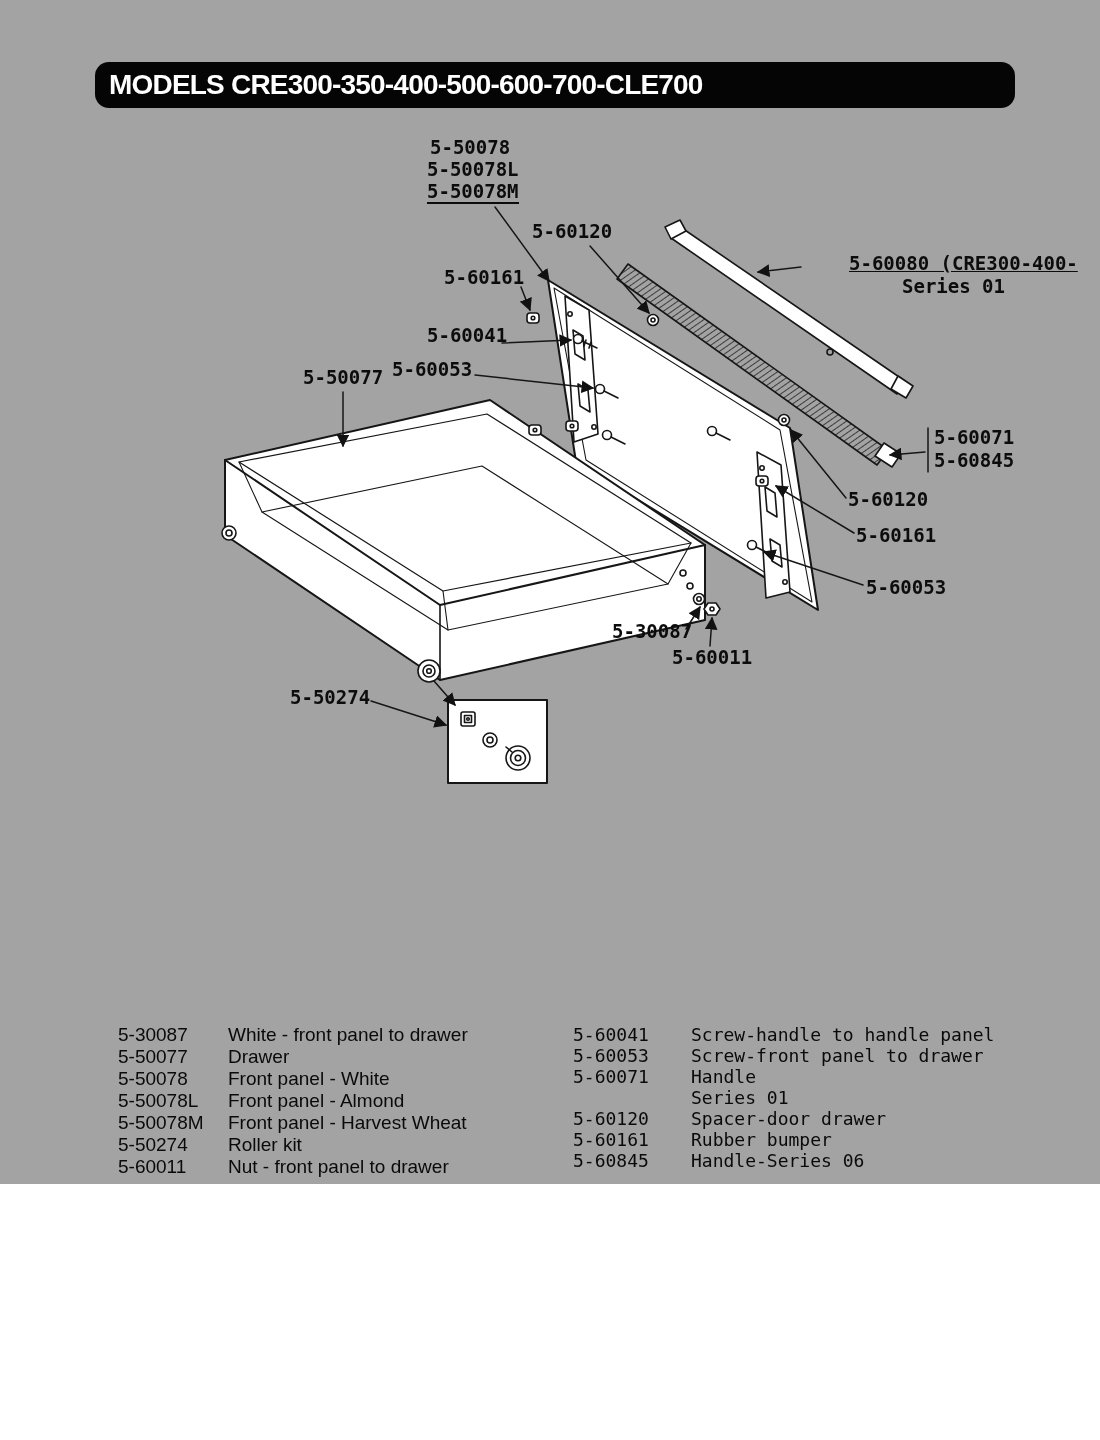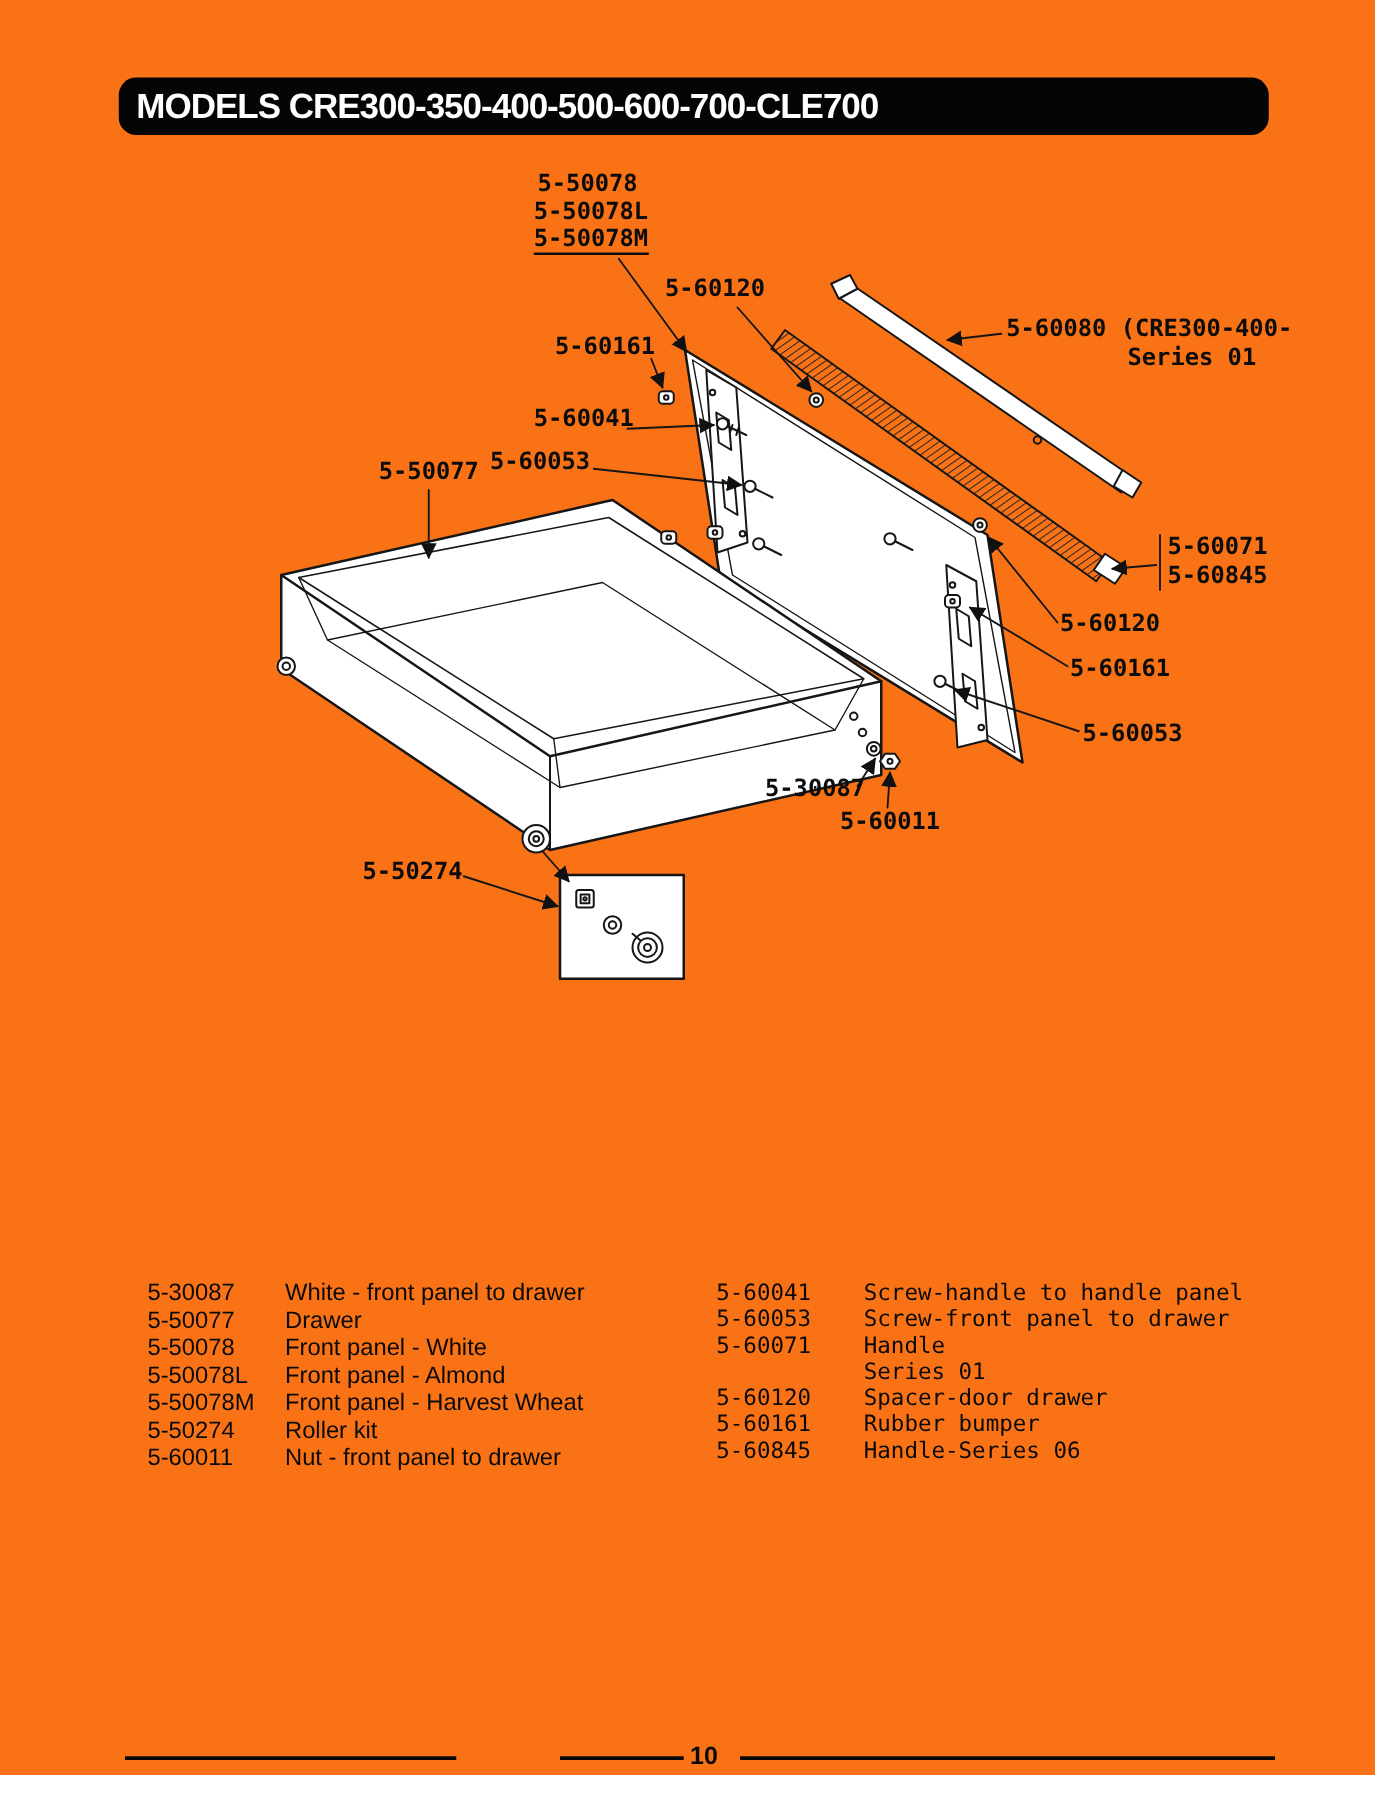--- a/index.html
+++ b/index.html
@@ -2,22 +2,22 @@
 <html><head>
 <meta charset="utf-8">
 <style>
   html, body {
     margin: 0; padding: 0;
     background: #ffffff;
     width: 1100px; height: 1440px;
   }
   .page {
     position: relative;
-    width: 1100px; height: 1420px;
-    background: #f97316;
+    width: 1100px; height: 1184px;
+    background: #a3a3a3;
     font-family: "Liberation Sans", sans-serif;
     color: #0a0a0a;
     overflow: hidden;
   }
   
   .title-bar {
     position: absolute;
     left: 95px; top: 62px;
     width: 920px; height: 46px;
     background: #050505;
@@ -211,21 +211,21 @@
   </svg>
 
   <div class="lbl" style="left:430px; top:137px;">5-50078</div>
   <div class="lbl" style="left:427px; top:159px;">5-50078L</div>
   <div class="lbl u" style="left:427px; top:181px;">5-50078M</div>
   <div class="lbl" style="left:532px; top:221px;">5-60120</div>
   <div class="lbl" style="left:444px; top:267px;">5-60161</div>
   <div class="lbl" style="left:427px; top:325px;">5-60041</div>
   <div class="lbl" style="left:392px; top:359px;">5-60053</div>
   <div class="lbl" style="left:303px; top:367px;">5-50077</div>
-  <div class="lbl" style="left:805px; top:253px;">5-60080 (CRE300-400-</div>
+  <div class="lbl" style="left:849px; top:253px;text-decoration:underline;">5-60080 (CRE300-400-</div>
   <div class="lbl" style="left:902px; top:276px;">Series 01</div>
   <div class="lbl" style="left:934px; top:427px;">5-60071</div>
   <div class="lbl" style="left:934px; top:450px;">5-60845</div>
   <div class="lbl" style="left:848px; top:489px;">5-60120</div>
   <div class="lbl" style="left:856px; top:525px;">5-60161</div>
   <div class="lbl" style="left:866px; top:577px;">5-60053</div>
   <div class="lbl" style="left:612px; top:621px;">5-30087</div>
   <div class="lbl" style="left:672px; top:647px;">5-60011</div>
   <div class="lbl" style="left:290px; top:687px;">5-50274</div>
 

